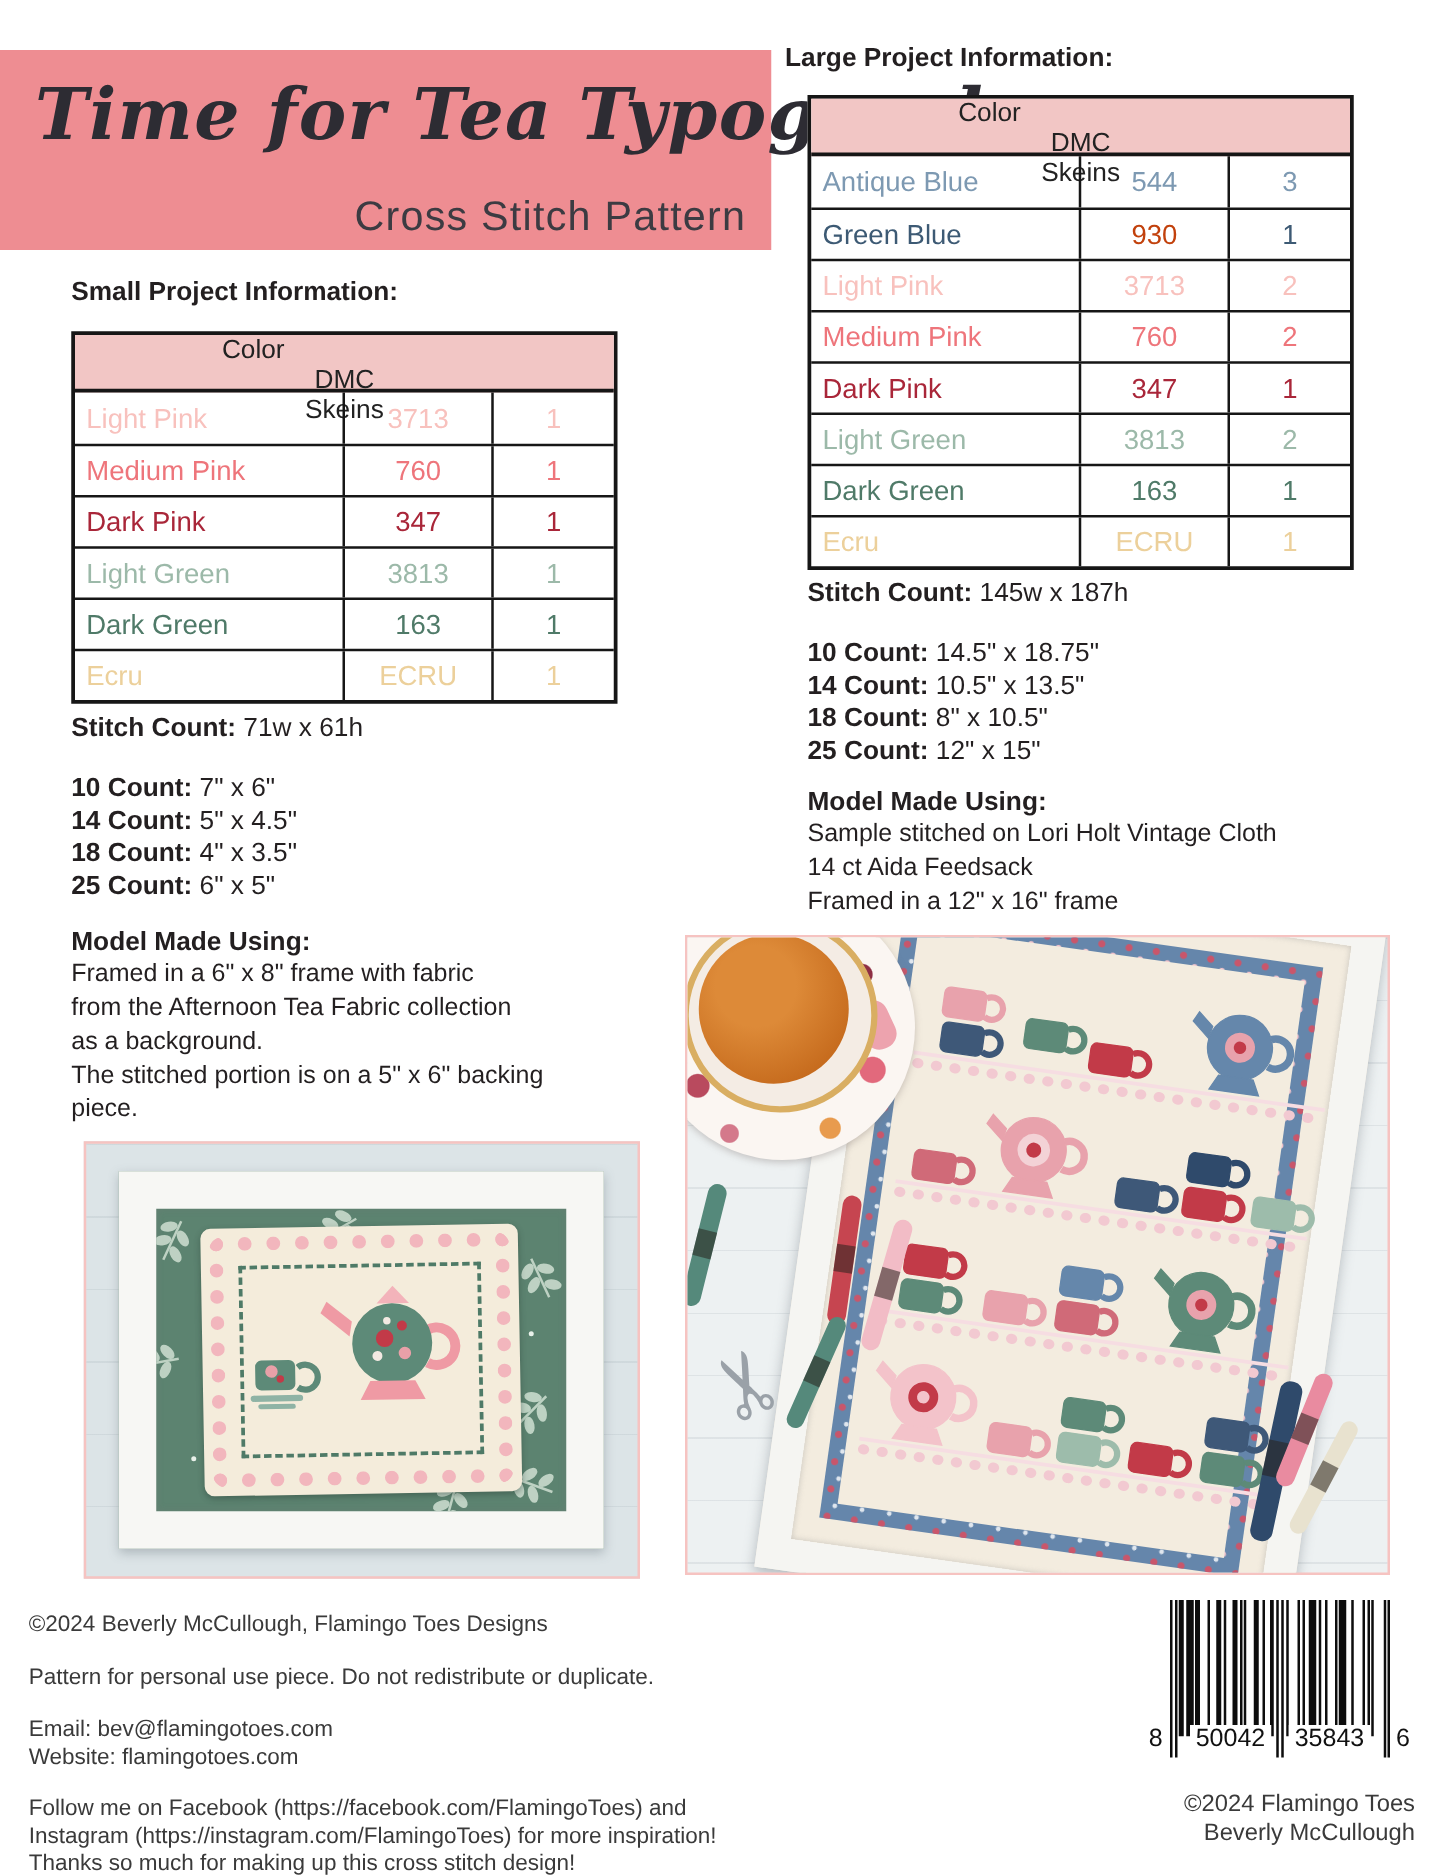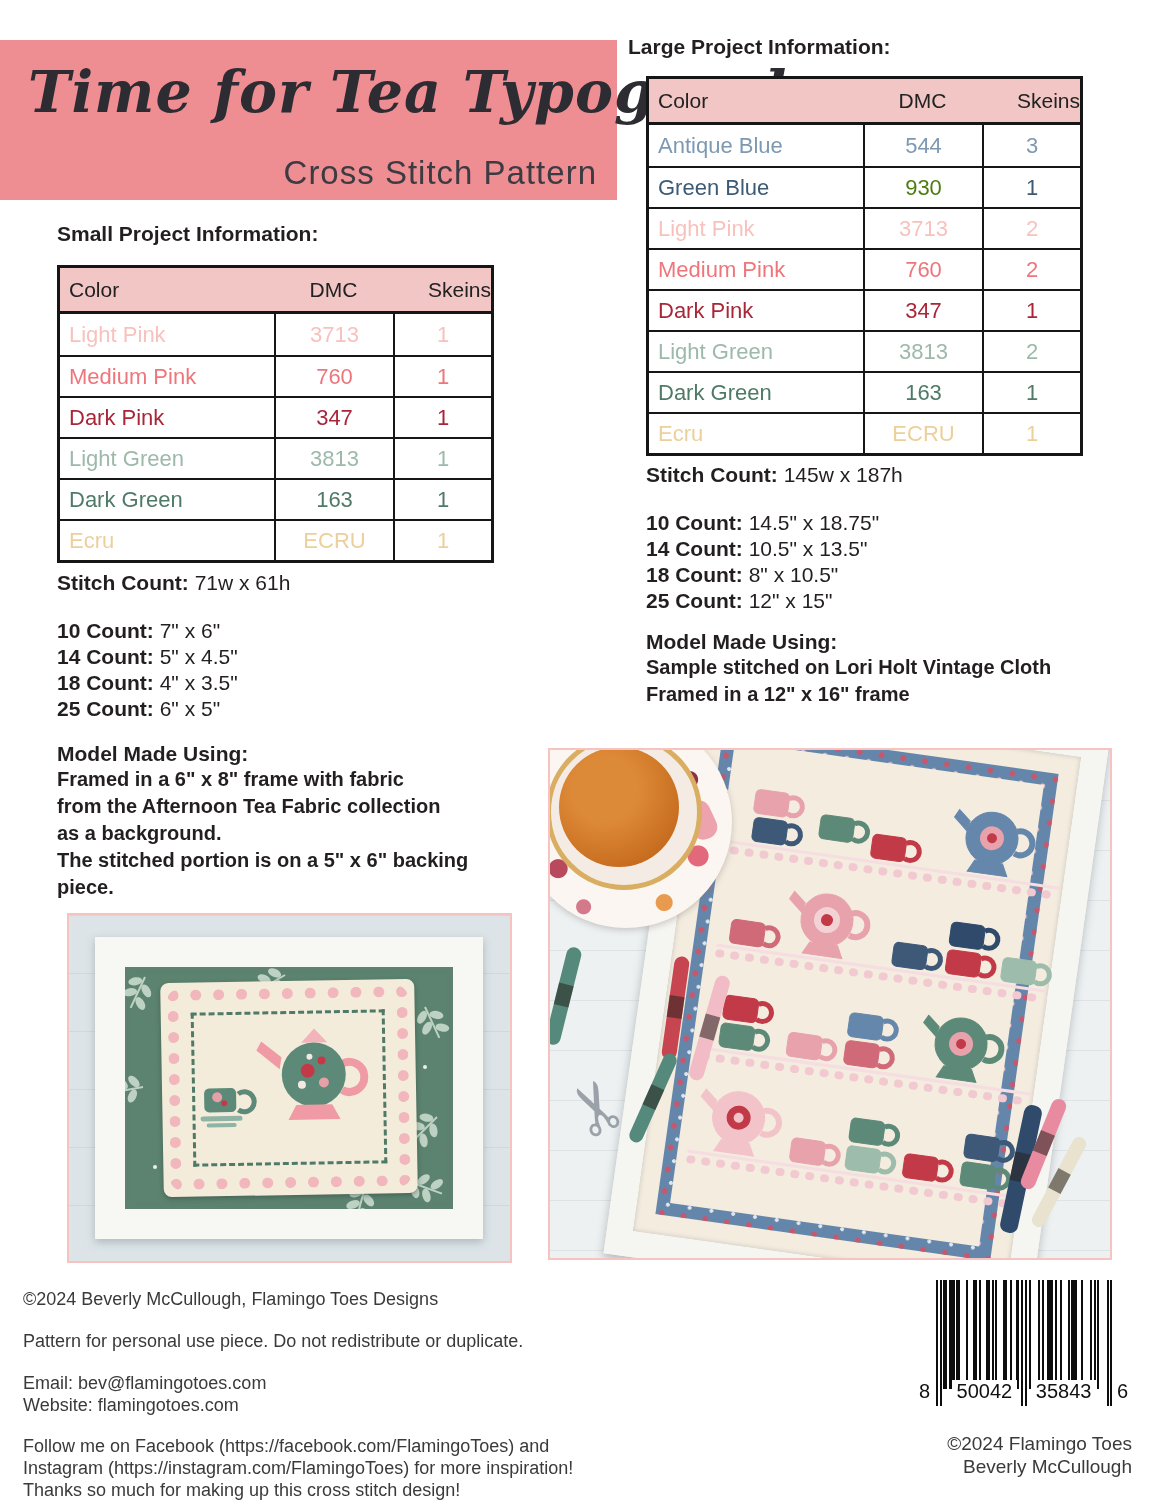--- a/index.html
+++ b/index.html
@@ -12,25 +12,25 @@
   .banner .title{position:absolute;left:28px;top:18px;width:565px;text-align:center;
       font-family:"DejaVu Serif",serif;font-style:italic;font-weight:bold;
       font-size:57px;color:#2d2c33;letter-spacing:1px;white-space:nowrap;}
   .banner .subtitle{position:absolute;right:20px;bottom:8px;font-size:33px;font-weight:400;
       color:#3c3b42;letter-spacing:1px;}
 
   
   .sec-h{font-size:21px;font-weight:bold;}
   .line{font-size:21px;}
   .count-line{font-size:21px;line-height:26px;white-space:pre;}
-  .model-lines div{font-size:20px;line-height:27px;font-weight:bold;}
+  .model-lines div{font-size:20px;line-height:27px;}
 
   
   .ptable{position:absolute;width:437px;border:3px solid #161616;box-sizing:border-box;background:#fff;}
-  .thead{display:flex;background:#f2c6c5;height:43px;align-items:center;border-bottom:3px solid #161616;}
+  .thead{display:flex;background:#f2c6c5;height:43px;align-items:center;border-bottom:3px solid #161616;flex-direction:column;}
   .trow{display:flex;height:41px;align-items:center;border-top:2px solid #161616;box-sizing:border-box;}
   .trow:first-child{border-top:none;}
   .tcell{box-sizing:border-box;font-size:22px;}
   .c0{width:214px;padding-left:9px;text-align:left;}
   .c1{width:119px;text-align:center;}
   .c2{flex:1;text-align:right;}
   .trow .c1,.trow .c2{border-left:2px solid #161616;align-self:stretch;display:flex;align-items:center;justify-content:center;}
   .thead .tcell{font-size:21px;color:#222;}
 
   
@@ -189,21 +189,21 @@
       <div class="tcell c2">Skeins</div>
     </div>
     <div>
         <div class="trow">
           <div class="tcell c0" style="color: rgb(125, 153, 178);">Antique Blue</div>
           <div class="tcell c1" style="color: rgb(125, 153, 178);">544</div>
           <div class="tcell c2" style="color: rgb(125, 153, 178);">3</div>
         </div>
         <div class="trow">
           <div class="tcell c0" style="color: rgb(61, 90, 116);">Green Blue</div>
-          <div class="tcell c1" style="color: #4d7c0f; text-align: center;">930</div>
+          <div class="tcell c1" style="color: #c2410c; text-align: center;">930</div>
           <div class="tcell c2" style="color: rgb(61, 90, 116);">1</div>
         </div>
         <div class="trow">
           <div class="tcell c0" style="color: rgb(248, 193, 189);">Light Pink</div>
           <div class="tcell c1" style="color: rgb(248, 193, 189);">3713</div>
           <div class="tcell c2" style="color: rgb(248, 193, 189);">2</div>
         </div>
         <div class="trow">
           <div class="tcell c0" style="color: rgb(238, 117, 123);">Medium Pink</div>
           <div class="tcell c1" style="color: rgb(238, 117, 123);">760</div>
@@ -241,20 +241,21 @@
       <div class="count-line"><b>10 Count:</b> <span>14.5" x 18.75"</span></div>
       <div class="count-line"><b>14 Count:</b> <span>10.5" x 13.5"</span></div>
       <div class="count-line"><b>18 Count:</b> <span>8" x 10.5"</span></div>
       <div class="count-line"><b>25 Count:</b> <span>12" x 15"</span></div>
     </div>
 
   <div class="abs" style="left:646px;top:630px;">
     <div class="sec-h">Model Made Using:</div>
     <div class="model-lines">
         <div>Sample stitched on Lori Holt Vintage Cloth</div>
+        <div>14 ct Aida Feedsack</div>
         <div>Framed in a 12" x 16" frame</div>
       </div>
   </div>
 
   <div class="photo photo-l">
     <div class="frame-l">
       <svg class="mat-leaves" width="328" height="242" viewBox="0 0 328 242">
         <defs>
           <g id="sprig" stroke="#cfe0d2" stroke-width="2" fill="#cfe0d2" opacity="0.85">
             <line x1="0" y1="0" x2="0" y2="34"></line>

